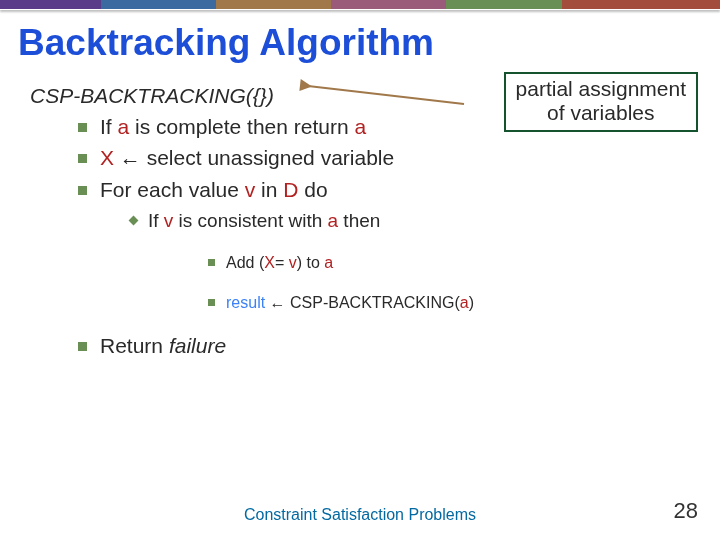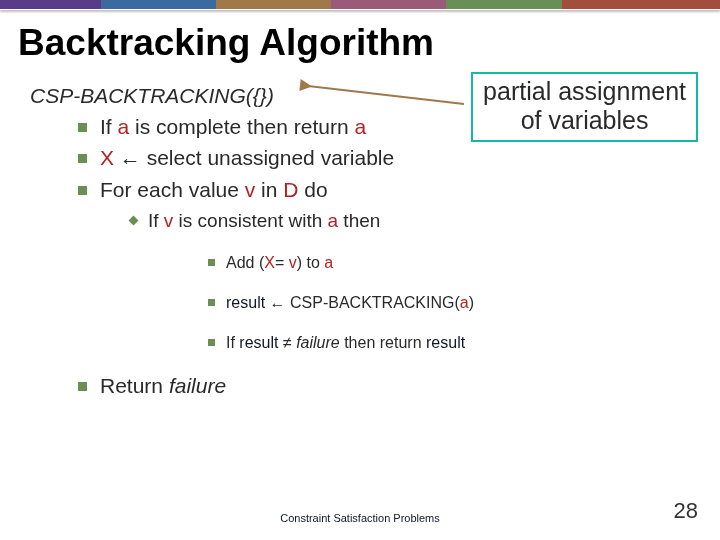--- a/index.html
+++ b/index.html
@@ -17,41 +17,41 @@
       #a0784a 30%, #a0784a 46%,
       #9a5a7a 46%, #9a5a7a 62%,
       #6a8f55 62%, #6a8f55 78%,
       #a34d3d 78%, #a34d3d 100%);
     border-bottom: 1px solid #fff;
     box-shadow: 0 2px 2px rgba(0,0,0,0.25);
   }
   .title {
     font-weight: bold;
     font-size: 37px;
-    color: #000000;
+    color: #1d4ed8;
     padding: 12px 18px 8px;
     font-family: "Tahoma", sans-serif;
   }
   .content {
     padding: 6px 30px 0 30px;
     font-size: 21px;
     color: #2a2a2a;
     position: relative;
   }
   .line { margin: 6px 0; font-style: italic; }
   .red { color: #b22222; }
-  .darkblue { color: #0f172a; }
+  .darkblue { color: #3b82f6; }
   .ital { font-style: italic; }
   .callout {
     position: absolute;
     right: 22px;
     top: 0px;
-    border: 2px solid #14b8a6;
+    border: 2px solid #14532d;
     padding: 3px 10px 5px;
-    font-size: 25px;
+    font-size: 21px;
     line-height: 1.15;
     text-align: center;
     color: #2a2a2a;
     background: #fff;
   }
   svg.arrow {
     position: absolute;
     left: 306px;
     top: 10px;
     overflow: visible;
@@ -112,22 +112,22 @@
     width: 7px; height: 7px;
     background: #6a8f55;
   }
   .arrowglyph { font-family: "Arial", sans-serif; }
   .footer {
     position: absolute;
     bottom: 16px;
     left: 0; right: 0;
     display: flex;
     justify-content: center;
-    font-size: 11px;
-    color: #0f172a;
+    font-size: 16px;
+    color: #0369a1;
   }
   .pagenum {
     position: absolute;
     bottom: 16px;
     right: 22px;
     font-size: 22px;
     color: #333;
   }
 </style>
 </head>
@@ -172,23 +172,20 @@
         <li>
           <span>If </span><span class="red">v</span><span> is consistent with </span><span class="red">a</span><span> then</span>
 
           <ul class="lvl3">
             <li>
               <span>Add (</span><span class="red">X</span><span>= </span><span class="red">v</span><span>) to </span><span class="red">a</span>
             </li>
             <li>
               <span class="darkblue">result</span><span class="arrowglyph"> ← </span><span>CSP-BACKTRACKING(</span><span class="red">a</span><span>)</span>
             </li>
-            <li>
-              <span>If </span><span class="darkblue">result</span><span> ≠ </span><span class="ital">failure</span><span> then return </span><span class="darkblue">result</span>
-            </li>
           </ul>
         </li>
       </ul>
     </li>
     <li>
       <span>Return </span><span class="ital">failure</span>
     </li>
   </ul>
 
 </div>

